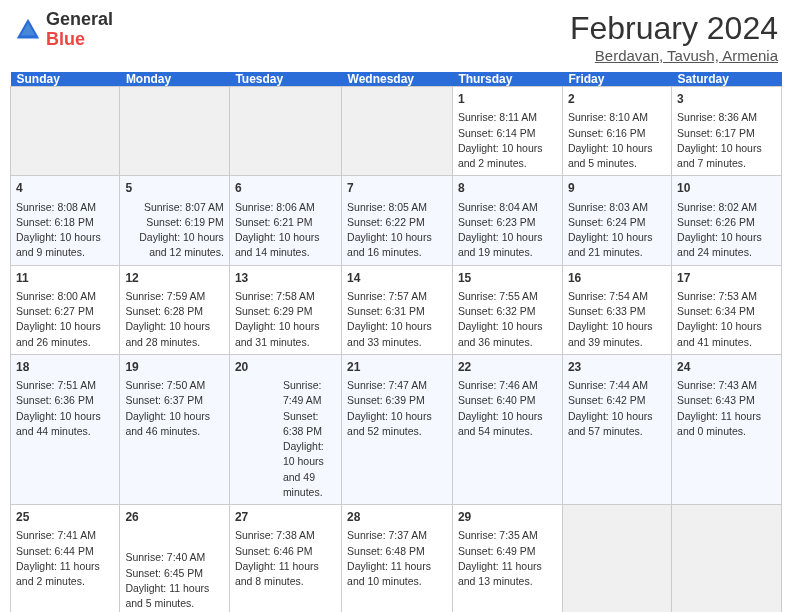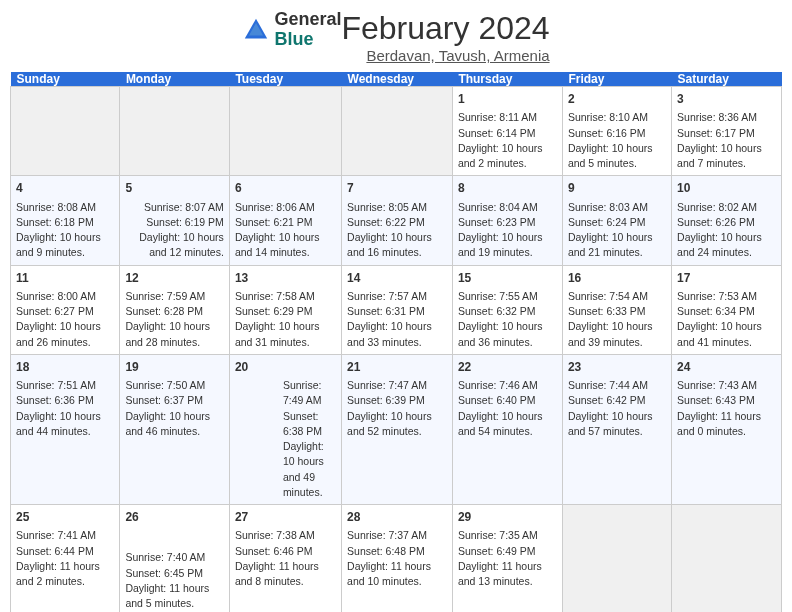--- a/index.html
+++ b/index.html
@@ -5,37 +5,37 @@
     * { box-sizing: border-box; margin: 0; padding: 0; }
     body {
       font-family: Arial, sans-serif;
       background: #fff;
       width: 792px;
       min-height: 612px;
       padding: 10px;
     }
     .header {
       display: flex;
-      justify-content: center;
+      justify-content: space-between;
       align-items: flex-start;
       margin-bottom: 8px;
       padding: 0 4px;
     }
     .logo {
       display: flex;
       align-items: center;
       gap: 4px;
     }
     .logo-text {
       font-size: 18px;
       font-weight: bold;
       line-height: 1.1;
     }
     .logo-general { color: #333; }
-    .logo-blue { color: #0f766e; }
+    .logo-blue { color: #ef4444; }
     .logo-icon {
       width: 28px;
       height: 28px;
     }
     .title-block { text-align: right; }
     .month-title {
       font-size: 32px;
       font-weight: 300;
       color: #333;
     }

